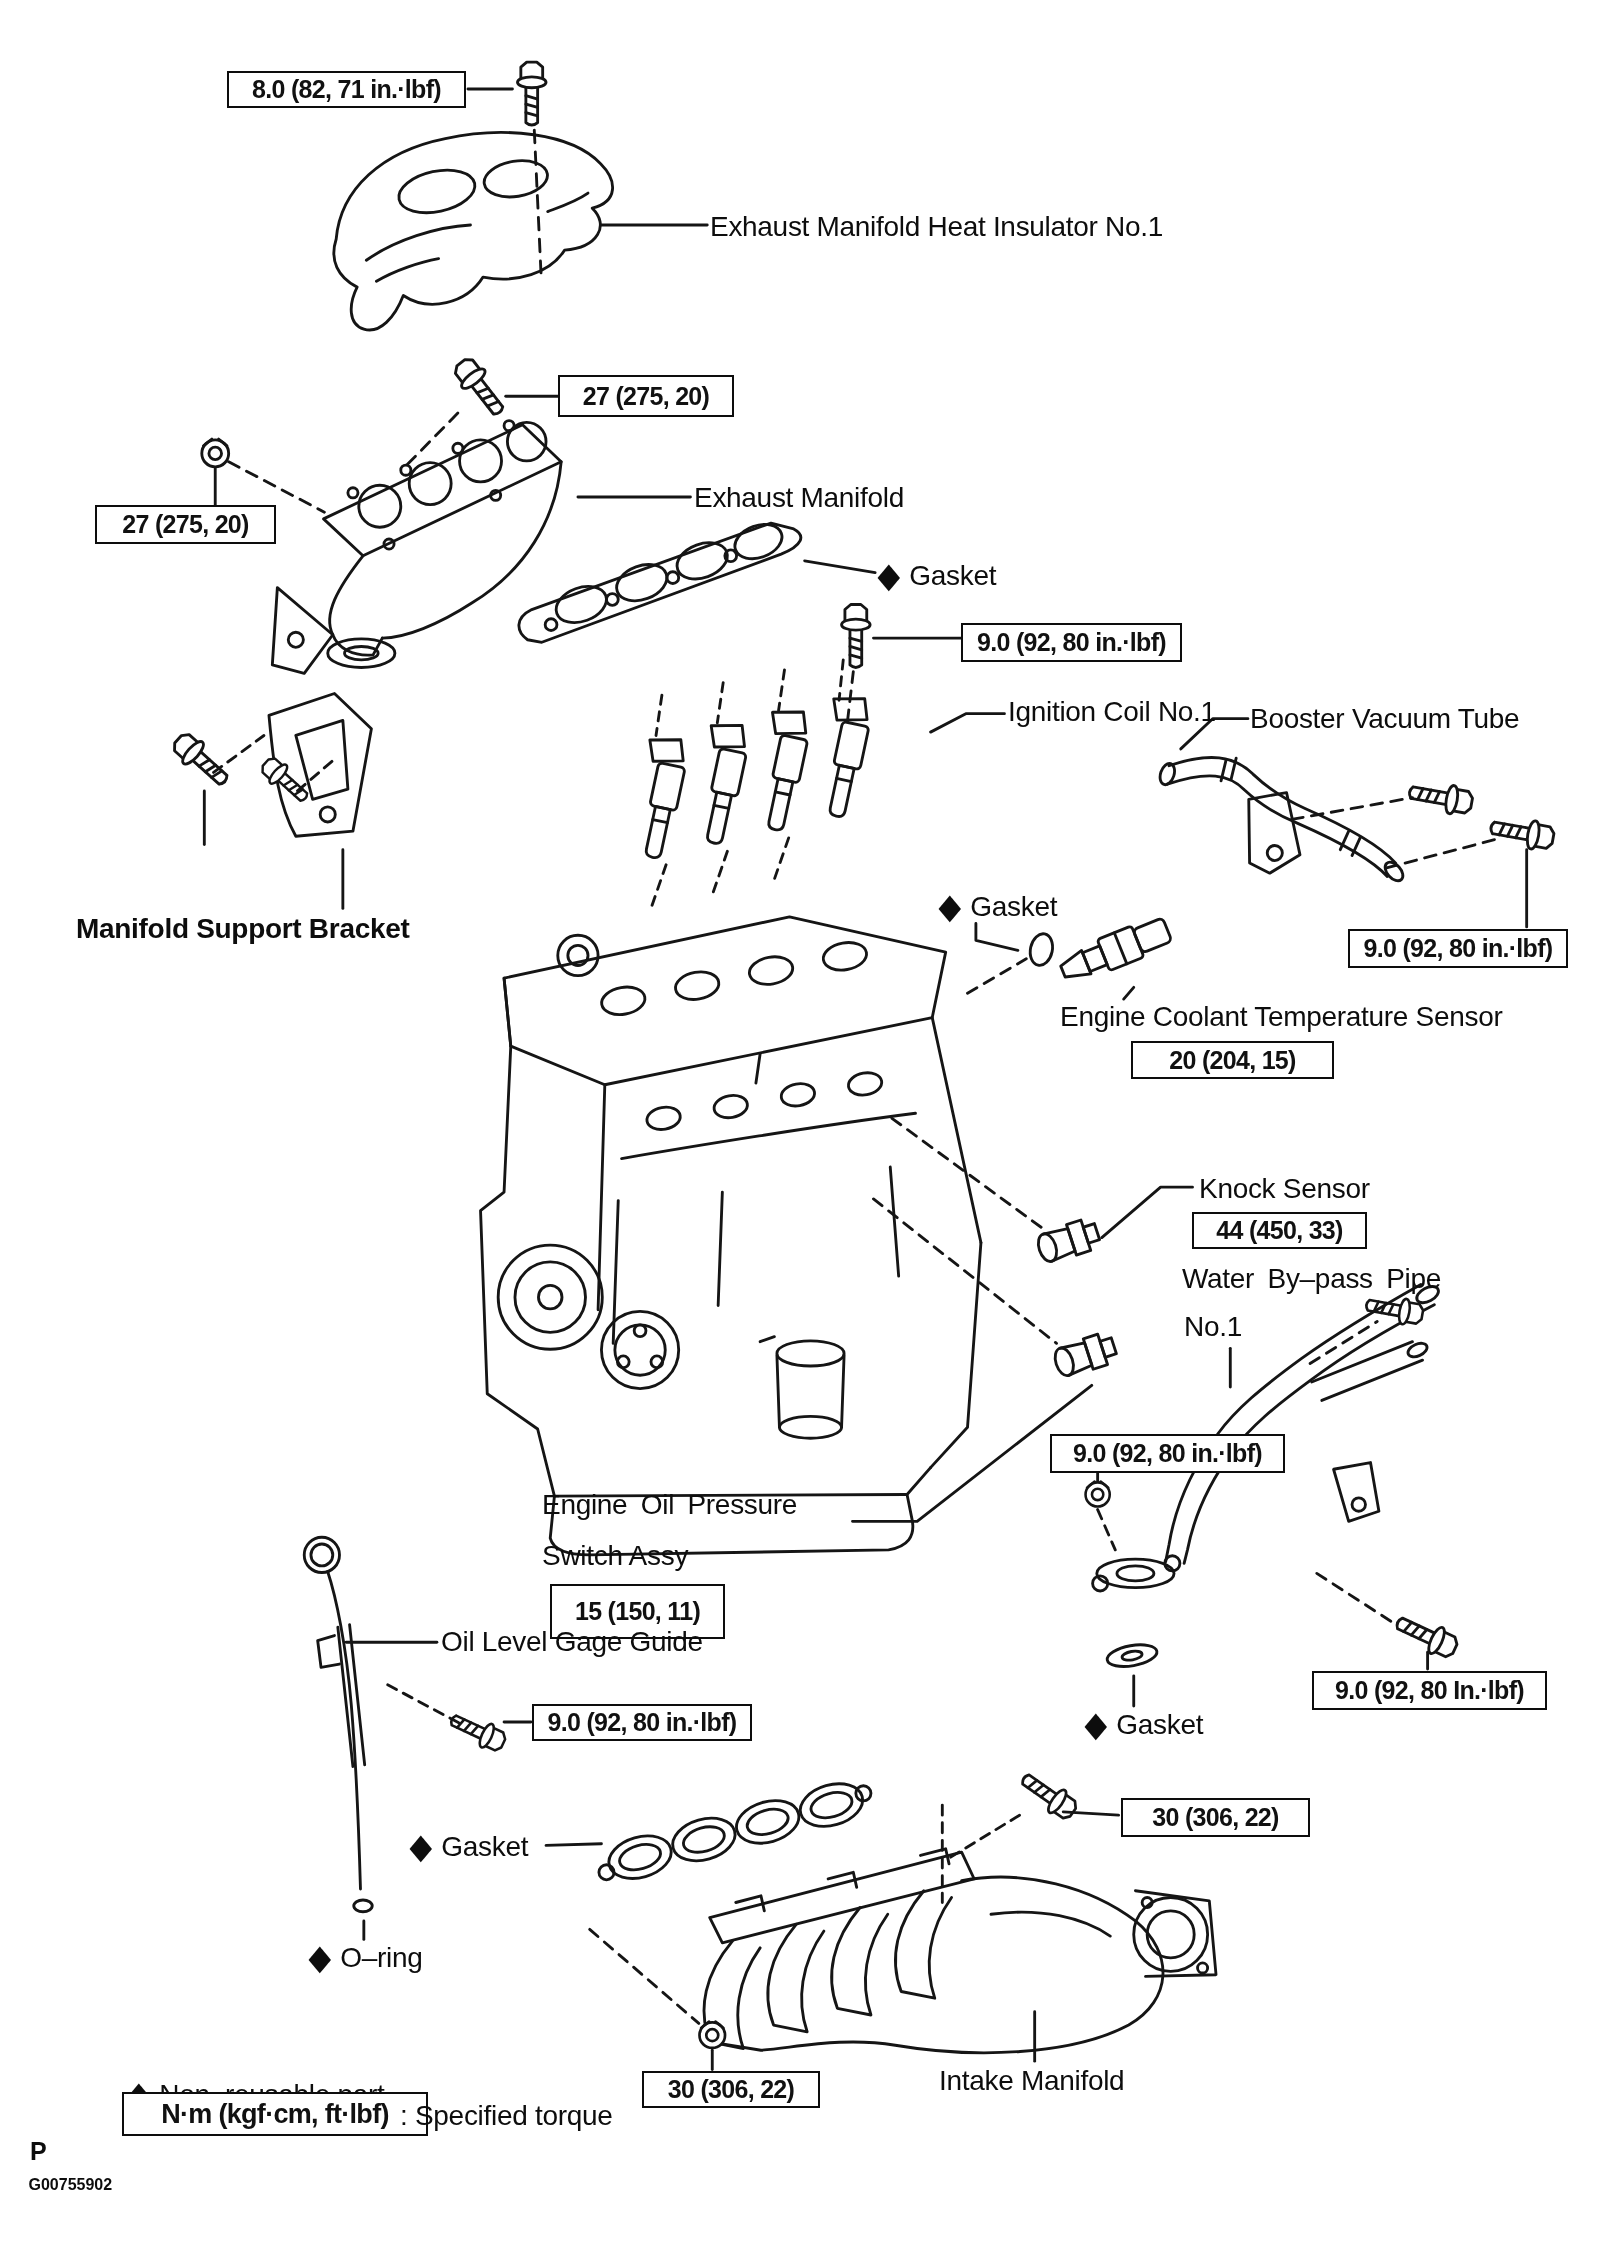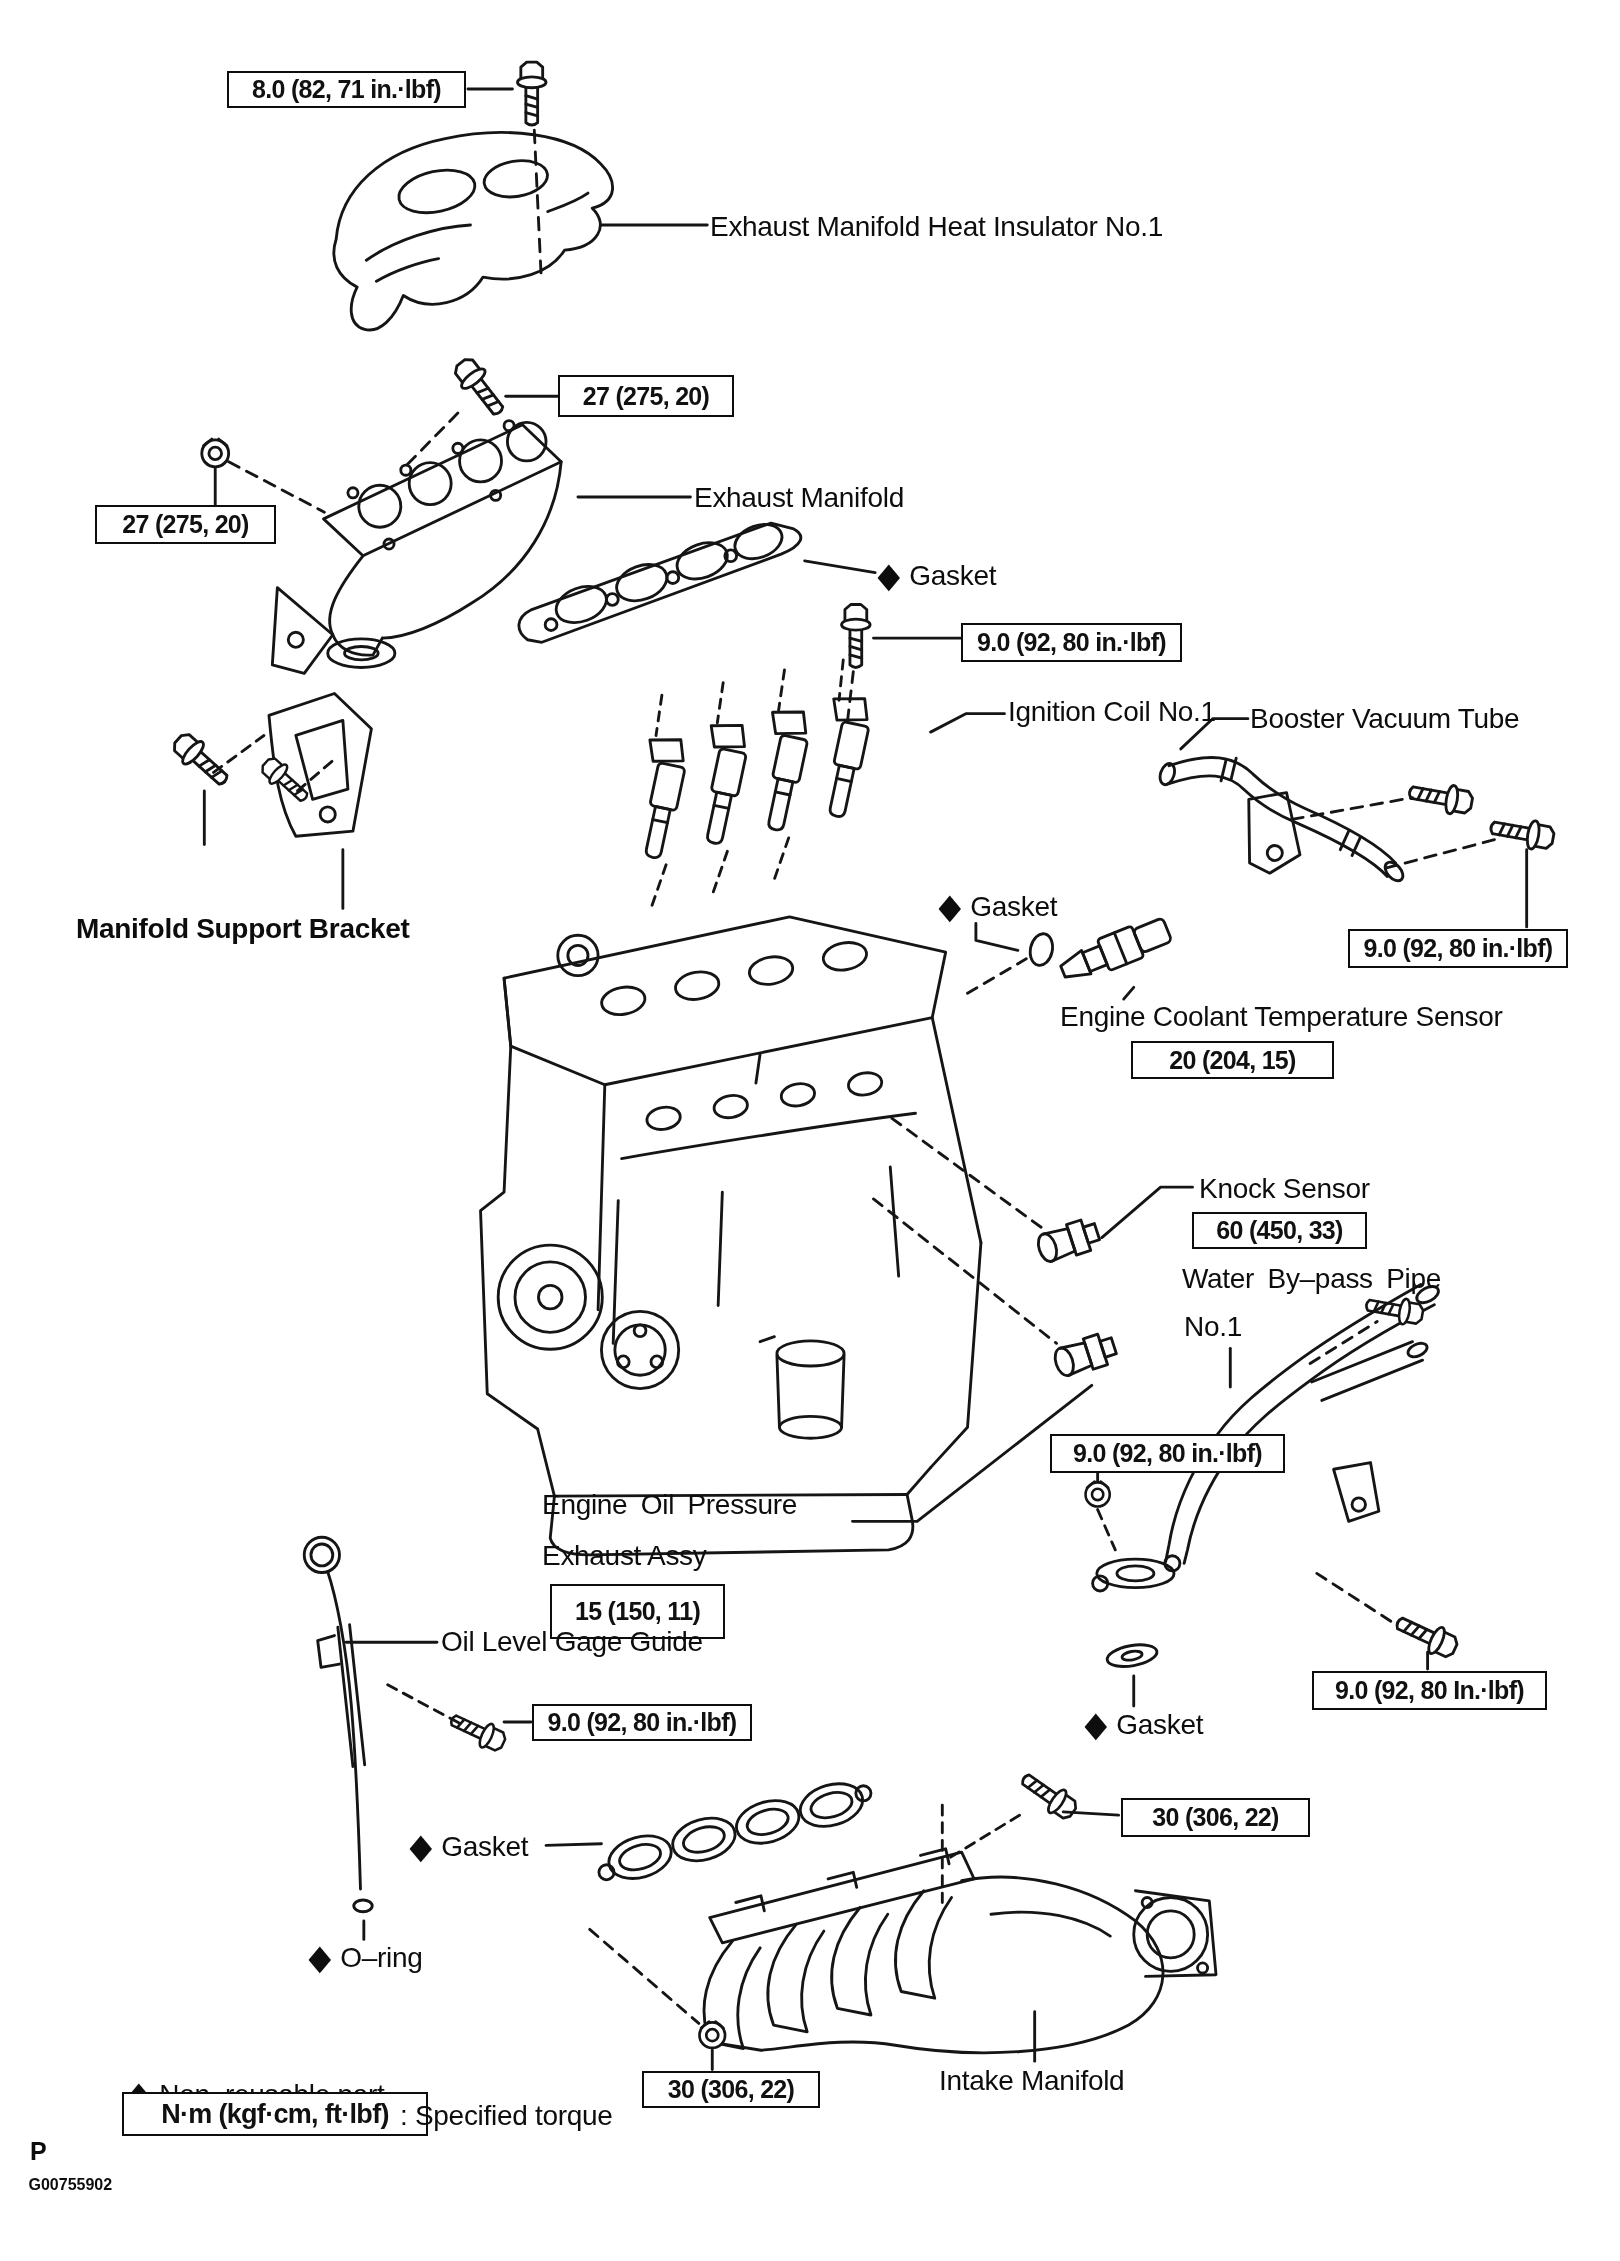--- a/index.html
+++ b/index.html
@@ -303,21 +303,21 @@
       <line x1="1232" y1="2396" x2="1232" y2="2455"></line>
     </g>
   </svg>
 
   <div class="tq" style="left:227px;top:71px;width:239px;height:37px;">8.0 (82, 71 in.·lbf)</div>
   <div class="tq" style="left:558px;top:375px;width:176px;height:42px;">27 (275, 20)</div>
   <div class="tq" style="left:95px;top:505px;width:181px;height:39px;">27 (275, 20)</div>
   <div class="tq" style="left:961px;top:623px;width:221px;height:39px;">9.0 (92, 80 in.·lbf)</div>
   <div class="tq" style="left:1348px;top:929px;width:220px;height:39px;">9.0 (92, 80 in.·lbf)</div>
   <div class="tq" style="left:1131px;top:1041px;width:203px;height:38px;">20 (204, 15)</div>
-  <div class="tq" style="left:1192px;top:1212px;width:175px;height:37px;">60 (450, 33)</div>
+  <div class="tq" style="left:1192px;top:1212px;width:175px;height:37px;">44 (450, 33)</div>
   <div class="tq" style="left:1050px;top:1434px;width:235px;height:39px;">9.0 (92, 80 in.·lbf)</div>
   <div class="tq" style="left:550px;top:1584px;width:175px;height:55px;">15 (150, 11)</div>
   <div class="tq" style="left:532px;top:1704px;width:220px;height:37px;">9.0 (92, 80 in.·lbf)</div>
   <div class="tq" style="left:1312px;top:1671px;width:235px;height:39px;">9.0 (92, 80 In.·lbf)</div>
   <div class="tq" style="left:1121px;top:1798px;width:189px;height:39px;">30 (306, 22)</div>
   <div class="tq" style="left:642px;top:2071px;width:178px;height:37px;">30 (306, 22)</div>
 
   <div class="lbl" style="left:710px;top:212px;">Exhaust Manifold Heat Insulator No.1</div>
   <div class="lbl" style="left:694px;top:483px;">Exhaust Manifold</div>
 
@@ -333,21 +333,21 @@
     <span class="dia">◆</span><span>Gasket</span>
   </div>
 
   <div class="lbl" style="left:1060px;top:1002px;">Engine Coolant Temperature Sensor</div>
   <div class="lbl" style="left:1199px;top:1174px;">Knock Sensor</div>
 
   <div class="lbl sp" style="left:1182px;top:1264px;">Water By–pass Pipe</div>
   <div class="lbl" style="left:1184px;top:1312px;">No.1</div>
 
   <div class="lbl sp" style="left:542px;top:1490px;">Engine Oil Pressure</div>
-  <div class="lbl" style="left:542px;top:1541px;">Exhaust Assy</div>
+  <div class="lbl" style="left:542px;top:1541px;">Switch Assy</div>
 
   <div class="lbl" style="left:441px;top:1627px;">Oil Level Gage Guide</div>
 
   <div class="lbl" style="left:410px;top:1832px;">
     <span class="dia">◆</span><span>Gasket</span>
   </div>
 
   <div class="lbl" style="left:1085px;top:1710px;">
     <span class="dia">◆</span><span>Gasket</span>
   </div>

